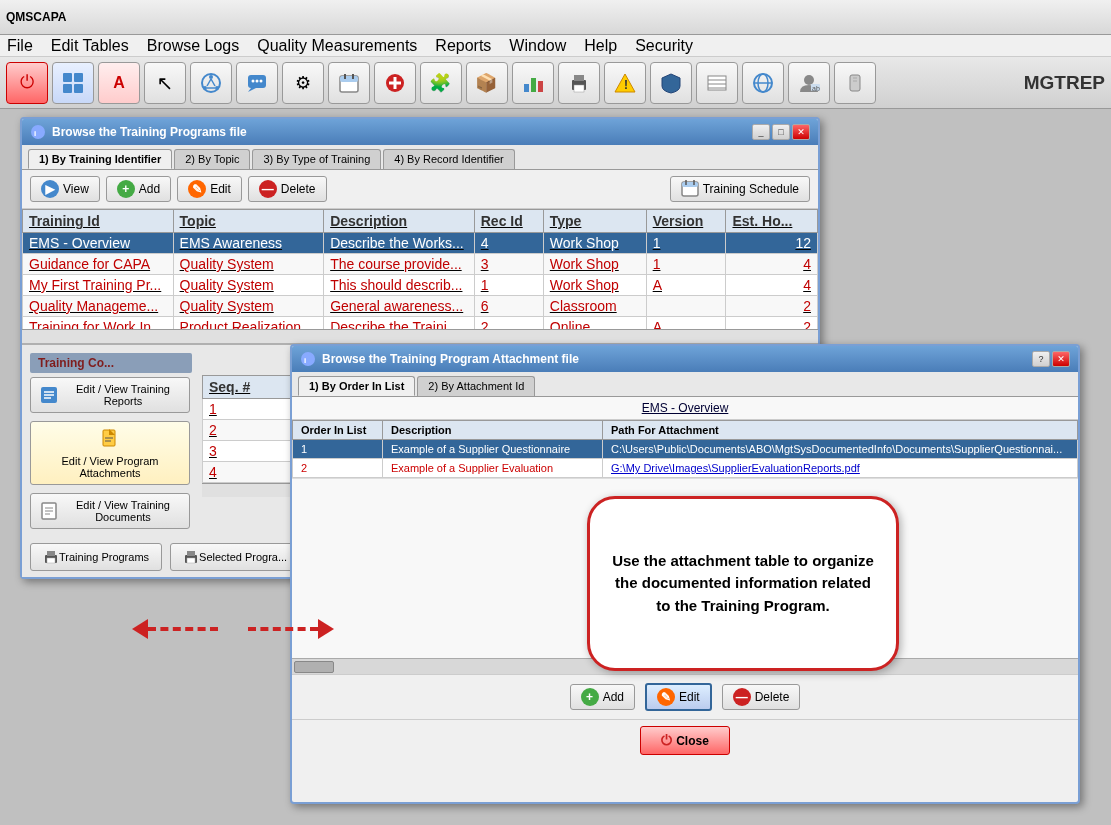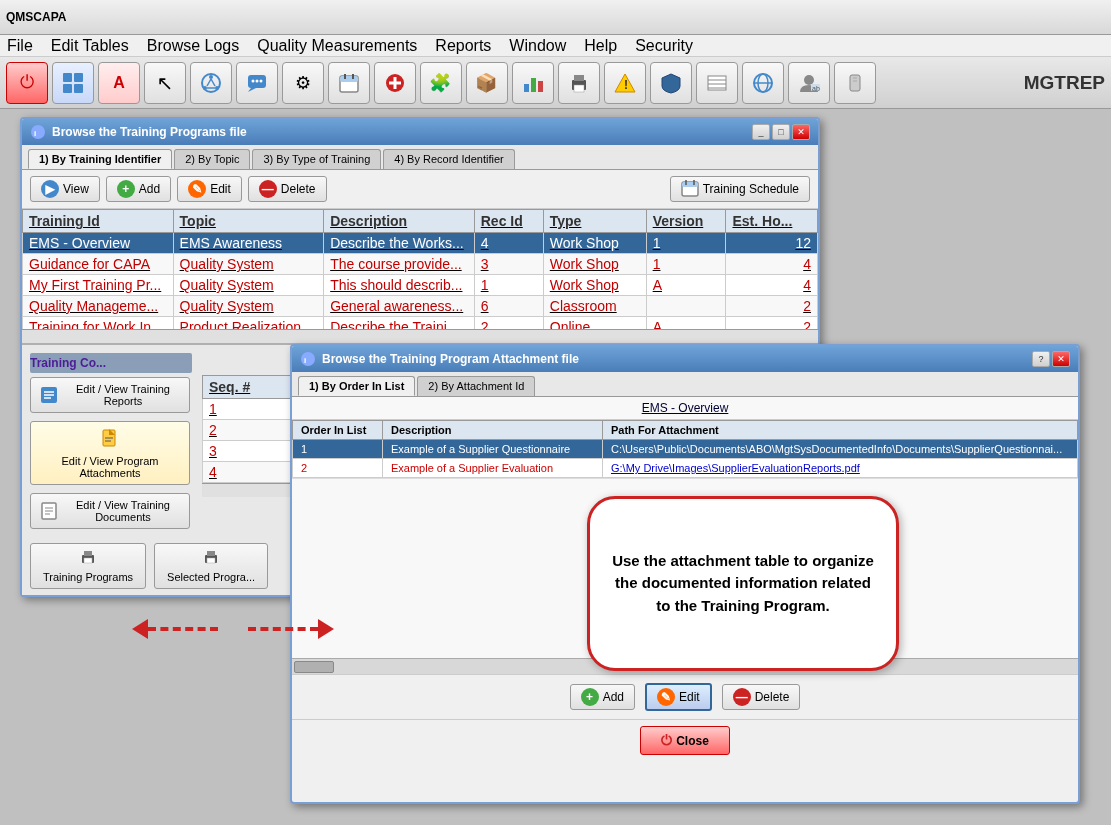--- a/index.html
+++ b/index.html
@@ -216,22 +216,22 @@
     }
 
     
     .bottom-panel {
       background: #e8e8e8;
       border-top: 2px solid #b0b0b0;
       padding: 4px;
     }
     .panel-header {
       background: #8a9eb8;
-      color: #4c1d95;
-      padding: 3px 0;
+      color: #7f1d1d;
+      padding: 3px 8px;
       font-weight: bold;
       font-size: 12px;
       border-radius: 2px;
     }
 
     
     .side-btn {
       display: flex;
       align-items: center;
       gap: 6px;
@@ -250,28 +250,26 @@
       display: flex;
       align-items: center;
       justify-content: center;
       font-size: 14px;
     }
 
     
     .print-btn {
       display: flex;
       align-items: center;
-      gap: 6px;
       padding: 5px 12px;
       border: 1px solid #999;
       border-radius: 3px;
       background: linear-gradient(to bottom, #f8f8f8, #e0e0e0);
       cursor: pointer;
       font-size: 11px;
-      flex-direction: column;
     }
 
     
     .attachment-window {
       position: absolute;
       top: 235px;
       left: 290px;
       width: 790px;
       height: 460px;
     }

